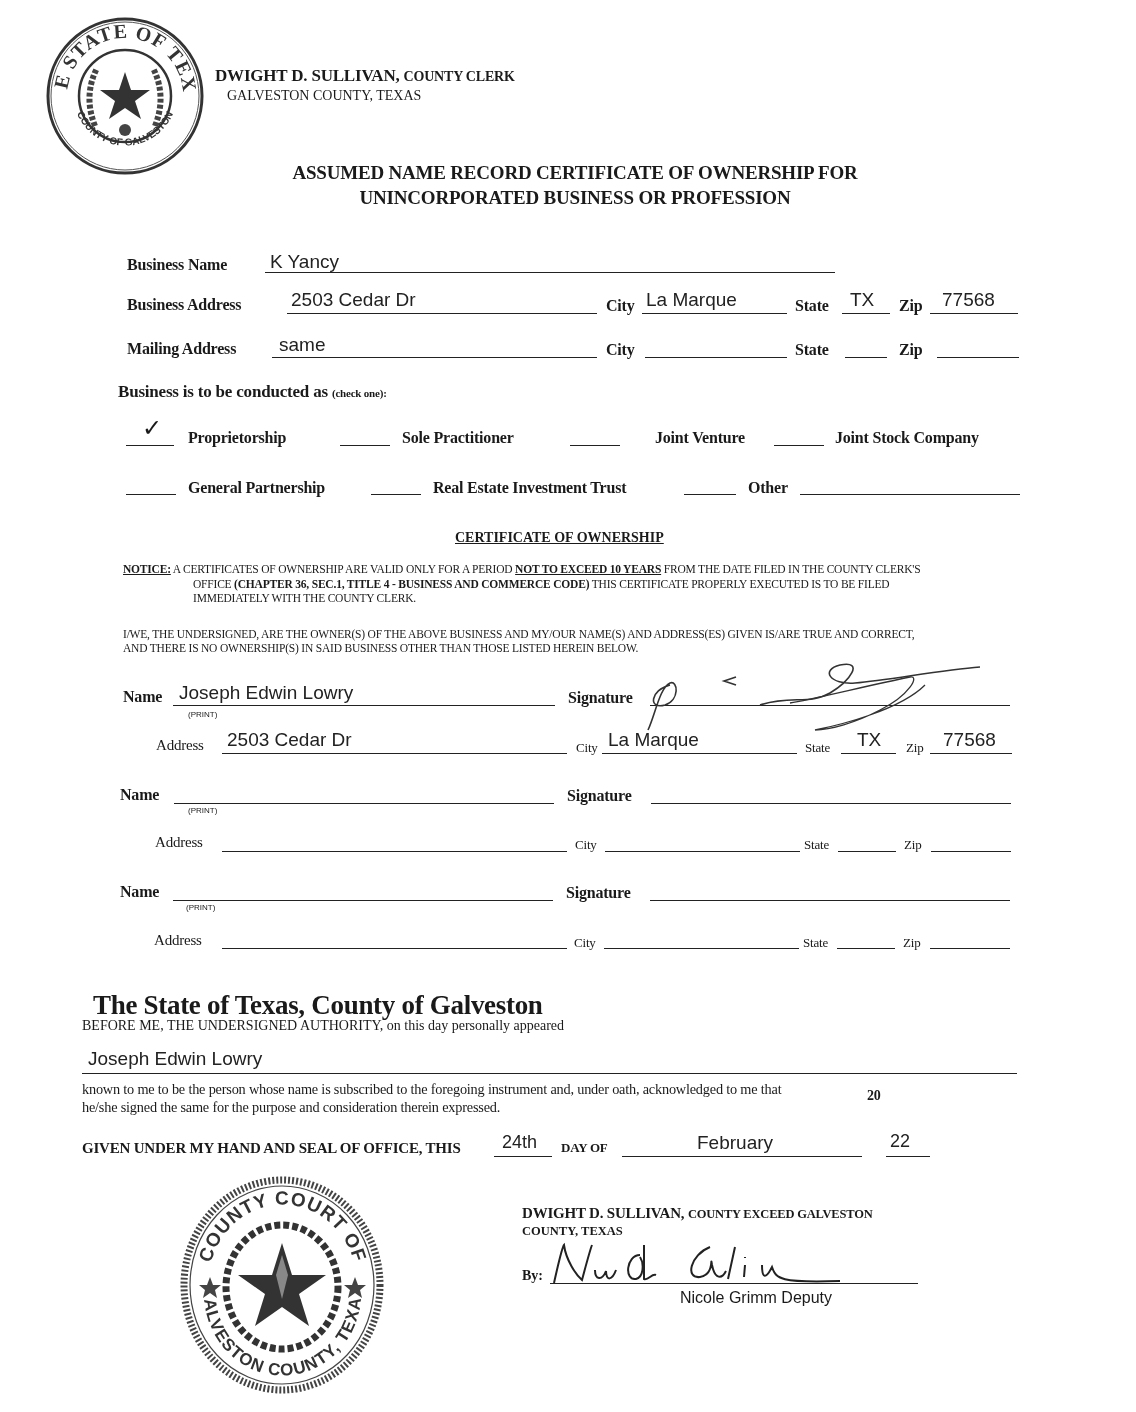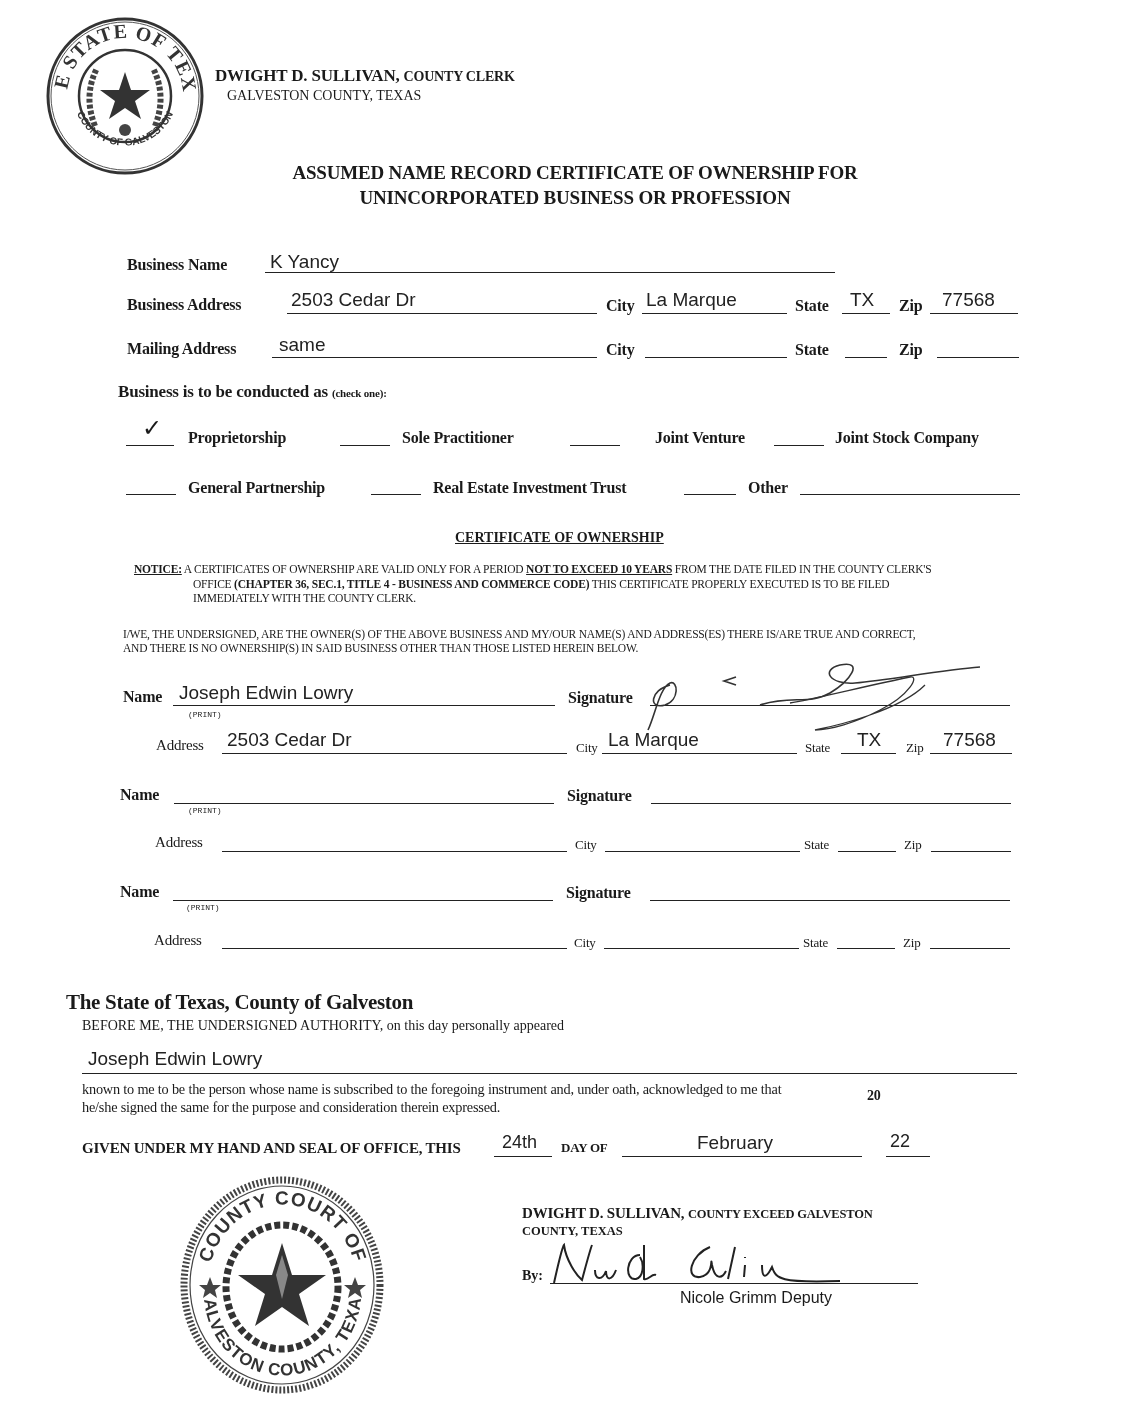--- a/index.html
+++ b/index.html
@@ -4,21 +4,21 @@
   <style>
     html, body { margin: 0; padding: 0; background: #ffffff; }
     body { width: 1136px; height: 1412px; position: relative; overflow: hidden; color: #1a1a1a; font-family: "Liberation Serif", serif; }
     .abs { position: absolute; }
     .serif-b { font-family: "Liberation Serif", serif; font-weight: bold; }
     .sans { font-family: "Liberation Sans", sans-serif; }
     .line { position: absolute; border-bottom: 1.5px solid #222; height: 0; }
     .fill { position: absolute; font-family: "Liberation Sans", sans-serif; font-size: 19px; color: #222; white-space: nowrap; }
     .lbl { position: absolute; font-family: "Liberation Serif", serif; font-weight: bold; font-size: 16px; white-space: nowrap; letter-spacing: -0.2px; }
     .lbl-n { position: absolute; font-family: "Liberation Serif", serif; font-size: 15px; white-space: nowrap; letter-spacing: -0.2px; }
-    .tiny { position: absolute; font-family: Liberation Mono, monospace; font-size: 8px; white-space: nowrap; }
+    .tiny { position: absolute; font-family: Liberation Sans, sans-serif; font-size: 8px; white-space: nowrap; }
     .notice { position: absolute; font-family: "Liberation Serif", serif; font-size: 11.5px; line-height: 14px; letter-spacing: -0.2px; }
     .sigsvg { position: absolute; overflow: visible; }
   </style>
 </head>
 <body>
 
 <svg class="abs" style="left:45px;top:16px" width="160" height="160" viewBox="0 0 160 160">
   <defs>
     <path id="sealTop" d="M 22 80 A 58 58 0 0 1 138 80"></path>
     <path id="sealBot" d="M 30 92 A 52 52 0 0 0 130 92"></path>
@@ -96,34 +96,34 @@
 
 <div class="line" style="left:371px;width:50px;top:494px"></div>
 <div class="lbl" style="left:433px;top:479px">Real Estate Investment Trust</div>
 
 <div class="line" style="left:684px;width:52px;top:494px"></div>
 <div class="lbl" style="left:748px;top:479px">Other</div>
 <div class="line" style="left:800px;width:220px;top:494px"></div>
 
 <div class="abs serif-b" style="left:455px;top:530px;font-size:14px;text-decoration:underline">CERTIFICATE OF OWNERSHIP</div>
 
-<div class="notice" style="left:134px;top:562px;width:910px">
+<div class="notice" style="left:123px;top:562px;width:910px">
   <span class="serif-b" style="text-decoration:underline">NOTICE:</span>
   <span>A CERTIFICATES OF OWNERSHIP ARE VALID ONLY FOR A PERIOD</span>
   <span class="serif-b" style="text-decoration:underline">NOT TO EXCEED 10 YEARS</span>
   <span>FROM THE DATE FILED IN THE COUNTY CLERK'S</span>
 </div>
 <div class="notice" style="left:193px;top:577px;width:840px">
   <span>OFFICE</span>
   <span class="serif-b">(CHAPTER 36, SEC.1, TITLE 4 - BUSINESS AND COMMERCE CODE)</span>
   <span>THIS CERTIFICATE PROPERLY EXECUTED IS TO BE FILED</span>
 </div>
 <div class="notice" style="left:193px;top:591px">IMMEDIATELY WITH THE COUNTY CLERK.</div>
 
-<div class="notice" style="left:123px;top:627px">I/WE, THE UNDERSIGNED, ARE THE OWNER(S) OF THE ABOVE BUSINESS AND MY/OUR NAME(S) AND ADDRESS(ES) THERE IS/ARE TRUE AND CORRECT,</div>
+<div class="notice" style="left:123px;top:627px">I/WE, THE UNDERSIGNED, ARE THE OWNER(S) OF THE ABOVE BUSINESS AND MY/OUR NAME(S) AND ADDRESS(ES) GIVEN IS/ARE TRUE AND CORRECT,</div>
 <div class="notice" style="left:123px;top:641px">AND THERE IS NO OWNERSHIP(S) IN SAID BUSINESS OTHER THAN THOSE LISTED HEREIN BELOW.</div>
 
 <div class="lbl" style="left:123px;top:688px">Name</div>
 <div class="line" style="left:173px;width:382px;top:705px"></div>
 <div class="fill" style="left:179px;top:682px">Joseph Edwin Lowry</div>
 <div class="tiny" style="left:188px;top:710px">(PRINT)</div>
 <div class="lbl" style="left:568px;top:689px">Signature</div>
 <div class="line" style="left:650px;width:360px;top:705px"></div>
 <svg class="sigsvg" style="left:640px;top:655px" width="350" height="85" viewBox="0 0 350 85">
   <path d="M 30 30 C 10 35, 8 55, 25 50 C 40 45, 38 25, 30 28 C 20 32, 15 60, 8 75" fill="none" stroke="#333" stroke-width="1.6"></path>
@@ -168,21 +168,21 @@
 
 <div class="lbl-n" style="left:154px;top:932px">Address</div>
 <div class="line" style="left:222px;width:345px;top:948px"></div>
 <div class="lbl-n" style="left:574px;top:935px;font-size:13px">City</div>
 <div class="line" style="left:604px;width:195px;top:948px"></div>
 <div class="lbl-n" style="left:803px;top:935px;font-size:13px">State</div>
 <div class="line" style="left:837px;width:58px;top:948px"></div>
 <div class="lbl-n" style="left:903px;top:935px;font-size:13px">Zip</div>
 <div class="line" style="left:930px;width:80px;top:948px"></div>
 
-<div class="abs serif-b" style="left:66px;top:990px;font-size:21px;letter-spacing:-0.3px">The State of Texas, County of Galveston</div>
+<div class="abs serif-b" style="left:93px;top:990px;font-size:27px;letter-spacing:-0.3px">The State of Texas, County of Galveston</div>
 <div class="abs" style="left:82px;top:1018px;font-size:14px;font-family:'Liberation Serif',serif">BEFORE ME, THE UNDERSIGNED AUTHORITY, on this day personally appeared</div>
 
 <div class="line" style="left:82px;width:935px;top:1073px"></div>
 <div class="fill" style="left:88px;top:1048px">Joseph Edwin Lowry</div>
 
 <div class="abs" style="left:82px;top:1081px;font-size:14.3px;font-family:'Liberation Serif',serif;letter-spacing:-0.2px">known to me to be the person whose name is subscribed to the foregoing instrument and, under oath, acknowledged to me that</div>
 <div class="abs" style="left:82px;top:1099px;font-size:14.3px;font-family:'Liberation Serif',serif;letter-spacing:-0.2px">he/she signed the same for the purpose and consideration therein expressed.</div>
 
 <div class="lbl" style="left:82px;top:1140px;font-size:15px">GIVEN UNDER MY HAND AND SEAL OF OFFICE, THIS</div>
 <div class="line" style="left:494px;width:58px;top:1156px"></div>

